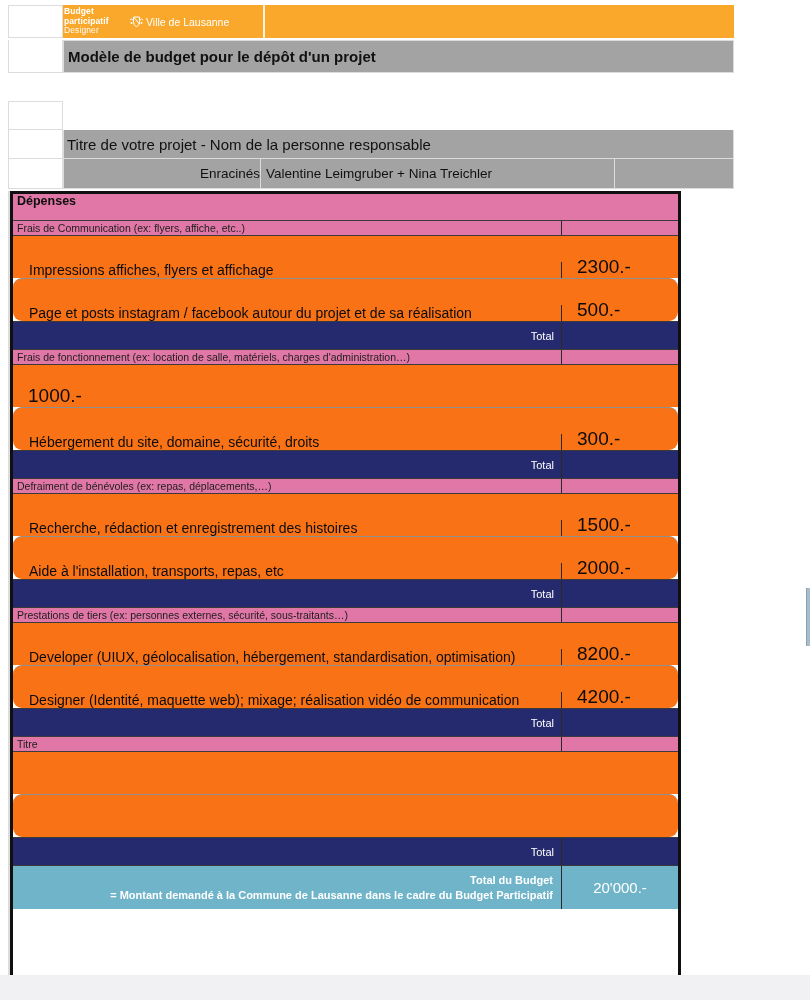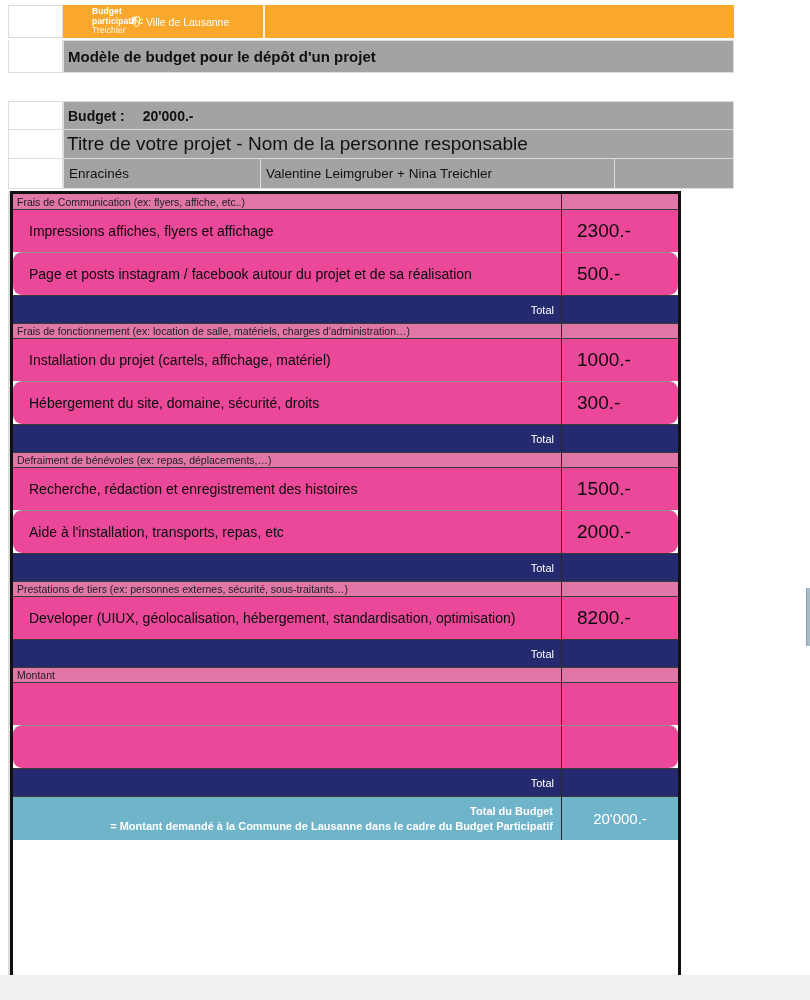--- a/index.html
+++ b/index.html
@@ -14,51 +14,51 @@
     border-left:1px solid #dcdcdc;border-right:1px solid #dcdcdc;border-bottom:1px solid #dcdcdc;
   }
   .g.topb{border-top:1px solid #dcdcdc;}
   .main{flex:0 0 671px;box-sizing:border-box;}
 
   
   .orange-band{
     background:#F9A82B;display:flex;align-items:center;position:relative;height:100%;
   }
   .bp-logo{display:flex;flex-direction:column;justify-content:center;line-height:9.5px;margin-left:1px;width:62px;}
-  .bp-logo span{color:#fff;font-size:8.5px;letter-spacing:0.1px;padding-left:28px;}
+  .bp-logo span{color:#fff;font-size:8.5px;letter-spacing:0.1px;}
   .bp-logo .l1,.bp-logo .l2{font-weight:700;}
   .bp-logo .l3{font-weight:400;opacity:.95;}
   .crest{margin-left:2px;display:flex;align-items:center;}
   .ville{color:#fff;font-size:10.5px;margin-left:1px;font-weight:400;}
   .band-divider{position:absolute;left:200px;top:0;bottom:0;width:2px;background:rgba(255,255,255,.85);}
 
   
   .cellb{background:#a3a3a3;box-sizing:border-box;border:1px solid #dcdcdc;display:flex;align-items:center;}
   .cellb.nt{border-top:none;}
   .cellb.nl{border-left:none;}
   .doc-title{font-size:15px;font-weight:700;padding-left:4px;}
   .budget-line{font-size:14px;font-weight:700;padding-left:4px;}
   .budget-line .val{margin-left:14px;}
-  .subtitle{font-size:19px;padding-left:3px;}
+  .subtitle{font-size:15px;padding-left:3px;}
   .small-cell{font-size:13.5px;padding-left:5px;}
 
   
   .block-region{display:flex;margin-top:2px;}
   .gstack{display:flex;flex-direction:column;}
   .block{flex:0 0 671px;box-sizing:border-box;border:3px solid #101010;background:#fff;}
   .brow{display:flex;box-sizing:border-box;border-top:1px solid #3a3a3a;}
   .brow:first-child{border-top:none;}
   .brow.hairline{border-top:1px solid #8f8f8f;border-radius:9px;}
   .dcell{flex:0 0 549px;box-sizing:border-box;border-right:1px solid #2a2a2a;display:flex;align-items:center;}
   .acell{flex:1 1 auto;display:flex;align-items:center;box-sizing:border-box;}
   .depenses{background:#E077A6;height:26px;}
   .depenses .lbl{font-size:12.5px;font-weight:700;padding-left:4px;color:#0e0e0e;}
   .pinkrow{background:#E077A6;height:15px;}
   .pinkrow .dcell{font-size:10.5px;color:#1d1d1d;padding-left:4px;}
-  .whiterow{background:#ec4899;height:43px;}
+  .whiterow{background:#f97316;height:43px;align-items:flex-end;}
   .whiterow .dcell{font-size:14px;padding-left:16px;color:#0b0b0b;}
   .whiterow .acell{font-size:19px;padding-left:15px;color:#0b0b0b;}
   .navyrow{background:#252A6E;height:28px;}
   .navyrow .dcell{justify-content:flex-end;padding-right:7px;color:#fff;font-size:11px;font-weight:500;}
   .tealrow{background:#6FB4C9;height:44px;}
   .tealrow .dcell{flex-direction:column;justify-content:center;align-items:flex-end;padding-right:8px;color:#fff;}
   .tealrow .tl1{font-size:11px;font-weight:700;line-height:15px;}
   .tealrow .tl2{font-size:11px;font-weight:700;line-height:15px;}
   .tealrow .acell{justify-content:center;color:#fff;font-size:15px;}
 
@@ -72,21 +72,21 @@
 <body>
 
 <div class="sheet">
 
   <div class="row" style="height:33px;">
     <div class="g topb"></div>
     <div class="main orange-band">
       <div class="bp-logo">
         <span class="l1">Budget</span>
         <span class="l2">participatif</span>
-        <span class="l3">Treichler</span>
+        <span class="l3">Designer</span>
       </div>
       <span class="crest">
         <svg width="17" height="14" viewBox="0 0 17 14">
           <g fill="none" stroke="#ffffff" stroke-width="1">
             <path d="M5.5 2 h6 v5 q0 3 -3 5 q-3 -2 -3 -5 z"></path>
             <path d="M5.5 2 L11.5 9"></path>
             <path d="M2 5 q1.5 -2 3 0 M12 5 q1.5 -2 3 0"></path>
           </g>
           <circle cx="3.5" cy="8" r="1" fill="#ffffff"></circle>
           <circle cx="13.5" cy="8" r="1" fill="#ffffff"></circle>
@@ -103,38 +103,32 @@
     <div class="g"></div>
     <div class="main cellb">
       <span class="doc-title">Modèle de budget pour le dépôt d'un projet</span>
     </div>
   </div>
 
   <div class="gap28"></div>
 
   <div class="row" style="height:29px;">
     <div class="g topb"></div>
-    <div class="main cellb">
-      <span class="budget-line">
-        <span>Budget :</span>
-        <span class="val">20'000.-</span>
-      </span>
-    </div>
   </div>
 
   <div class="row" style="height:29px;">
     <div class="g"></div>
     <div class="main cellb nt">
       <span class="subtitle">Titre de votre projet - Nom de la personne responsable</span>
     </div>
   </div>
 
   <div class="row" style="height:30px;">
     <div class="g"></div>
-    <div class="cellb nt small-cell" style="flex:0 0 198px;">
+    <div class="cellb nt small-cell" style="flex:0 0 198px;justify-content:flex-end;">
       <span>Enracinés</span>
     </div>
     <div class="cellb nt nl small-cell" style="flex:0 0 354px;">
       <span>Valentine Leimgruber + Nina Treichler</span>
     </div>
     <div class="cellb nt nl" style="flex:0 0 119px;"></div>
   </div>
 
   <div class="block-region">
     <div class="gstack">
@@ -151,20 +145,23 @@
       <div class="g" style="height:44px;"></div>
       <div class="g" style="height:43px;"></div>
       <div class="g" style="height:28px;"></div>
       <div class="g" style="height:28px;"></div>
       <div class="g" style="height:44px;"></div>
 
     </div>
 
     <div class="block">
 
+      <div class="brow depenses">
+        <span class="lbl">Dépenses</span>
+      </div>
 
       <div class="brow pinkrow">
         <div class="dcell">Frais de Communication (ex: flyers, affiche, etc..)</div>
         <div class="acell"></div>
       </div>
       <div class="brow whiterow">
         <div class="dcell">Impressions affiches, flyers et affichage</div>
         <div class="acell">2300.-</div>
       </div>
       <div class="brow whiterow hairline">
@@ -174,21 +171,20 @@
       <div class="brow navyrow">
         <div class="dcell">Total</div>
         <div class="acell"></div>
       </div>
 
       <div class="brow pinkrow">
         <div class="dcell">Frais de fonctionnement (ex: location de salle, matériels, charges d'administration…)</div>
         <div class="acell"></div>
       </div>
       <div class="brow whiterow">
-        <div class="dcell">Installation du projet (cartels, affichage, matériel)</div>
         <div class="acell">1000.-</div>
       </div>
       <div class="brow whiterow hairline">
         <div class="dcell">Hébergement du site, domaine, sécurité, droits</div>
         <div class="acell">300.-</div>
       </div>
       <div class="brow navyrow">
         <div class="dcell">Total</div>
         <div class="acell"></div>
       </div>
@@ -211,27 +207,31 @@
       </div>
 
       <div class="brow pinkrow">
         <div class="dcell">Prestations de tiers (ex: personnes externes, sécurité, sous-traitants…)</div>
         <div class="acell"></div>
       </div>
       <div class="brow whiterow">
         <div class="dcell">Developer (UIUX, géolocalisation, hébergement, standardisation, optimisation)</div>
         <div class="acell">8200.-</div>
       </div>
-      <div class="brow navyrow">
-        <div class="dcell">Total</div>
-        <div class="acell"></div>
-      </div>
-
-      <div class="brow pinkrow">
-        <div class="dcell">Montant</div>
+      <div class="brow whiterow hairline">
+        <div class="dcell">Designer (Identité, maquette web); mixage; réalisation vidéo de communication</div>
+        <div class="acell">4200.-</div>
+      </div>
+      <div class="brow navyrow">
+        <div class="dcell">Total</div>
+        <div class="acell"></div>
+      </div>
+
+      <div class="brow pinkrow">
+        <div class="dcell">Titre</div>
         <div class="acell"></div>
       </div>
       <div class="brow whiterow">
         <div class="dcell"></div>
         <div class="acell"></div>
       </div>
       <div class="brow whiterow hairline">
         <div class="dcell"></div>
         <div class="acell"></div>
       </div>

